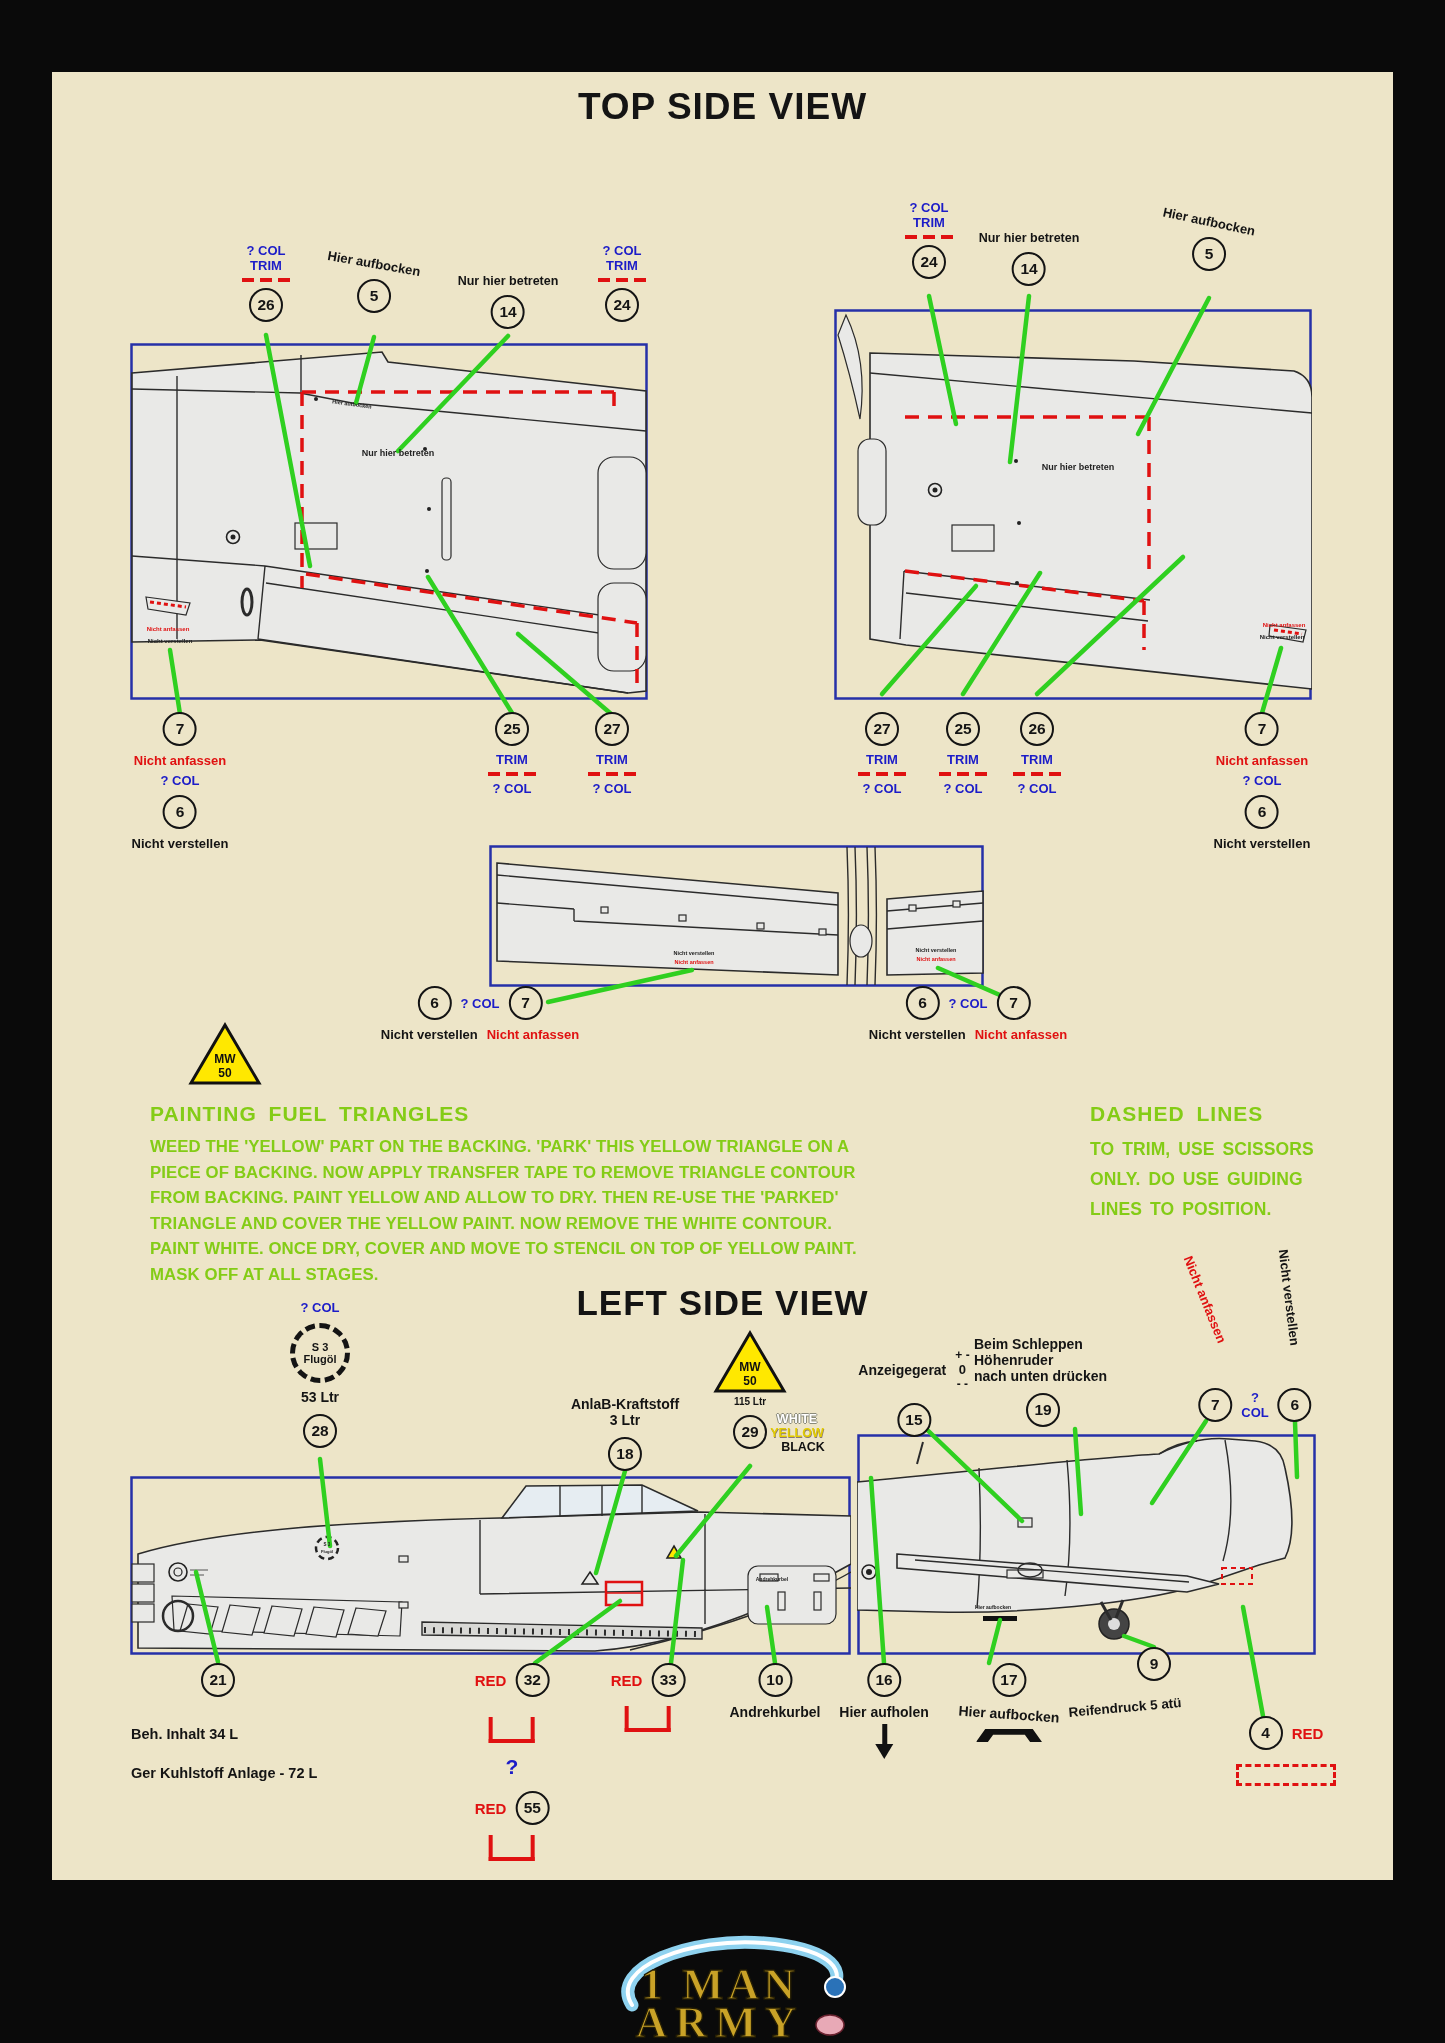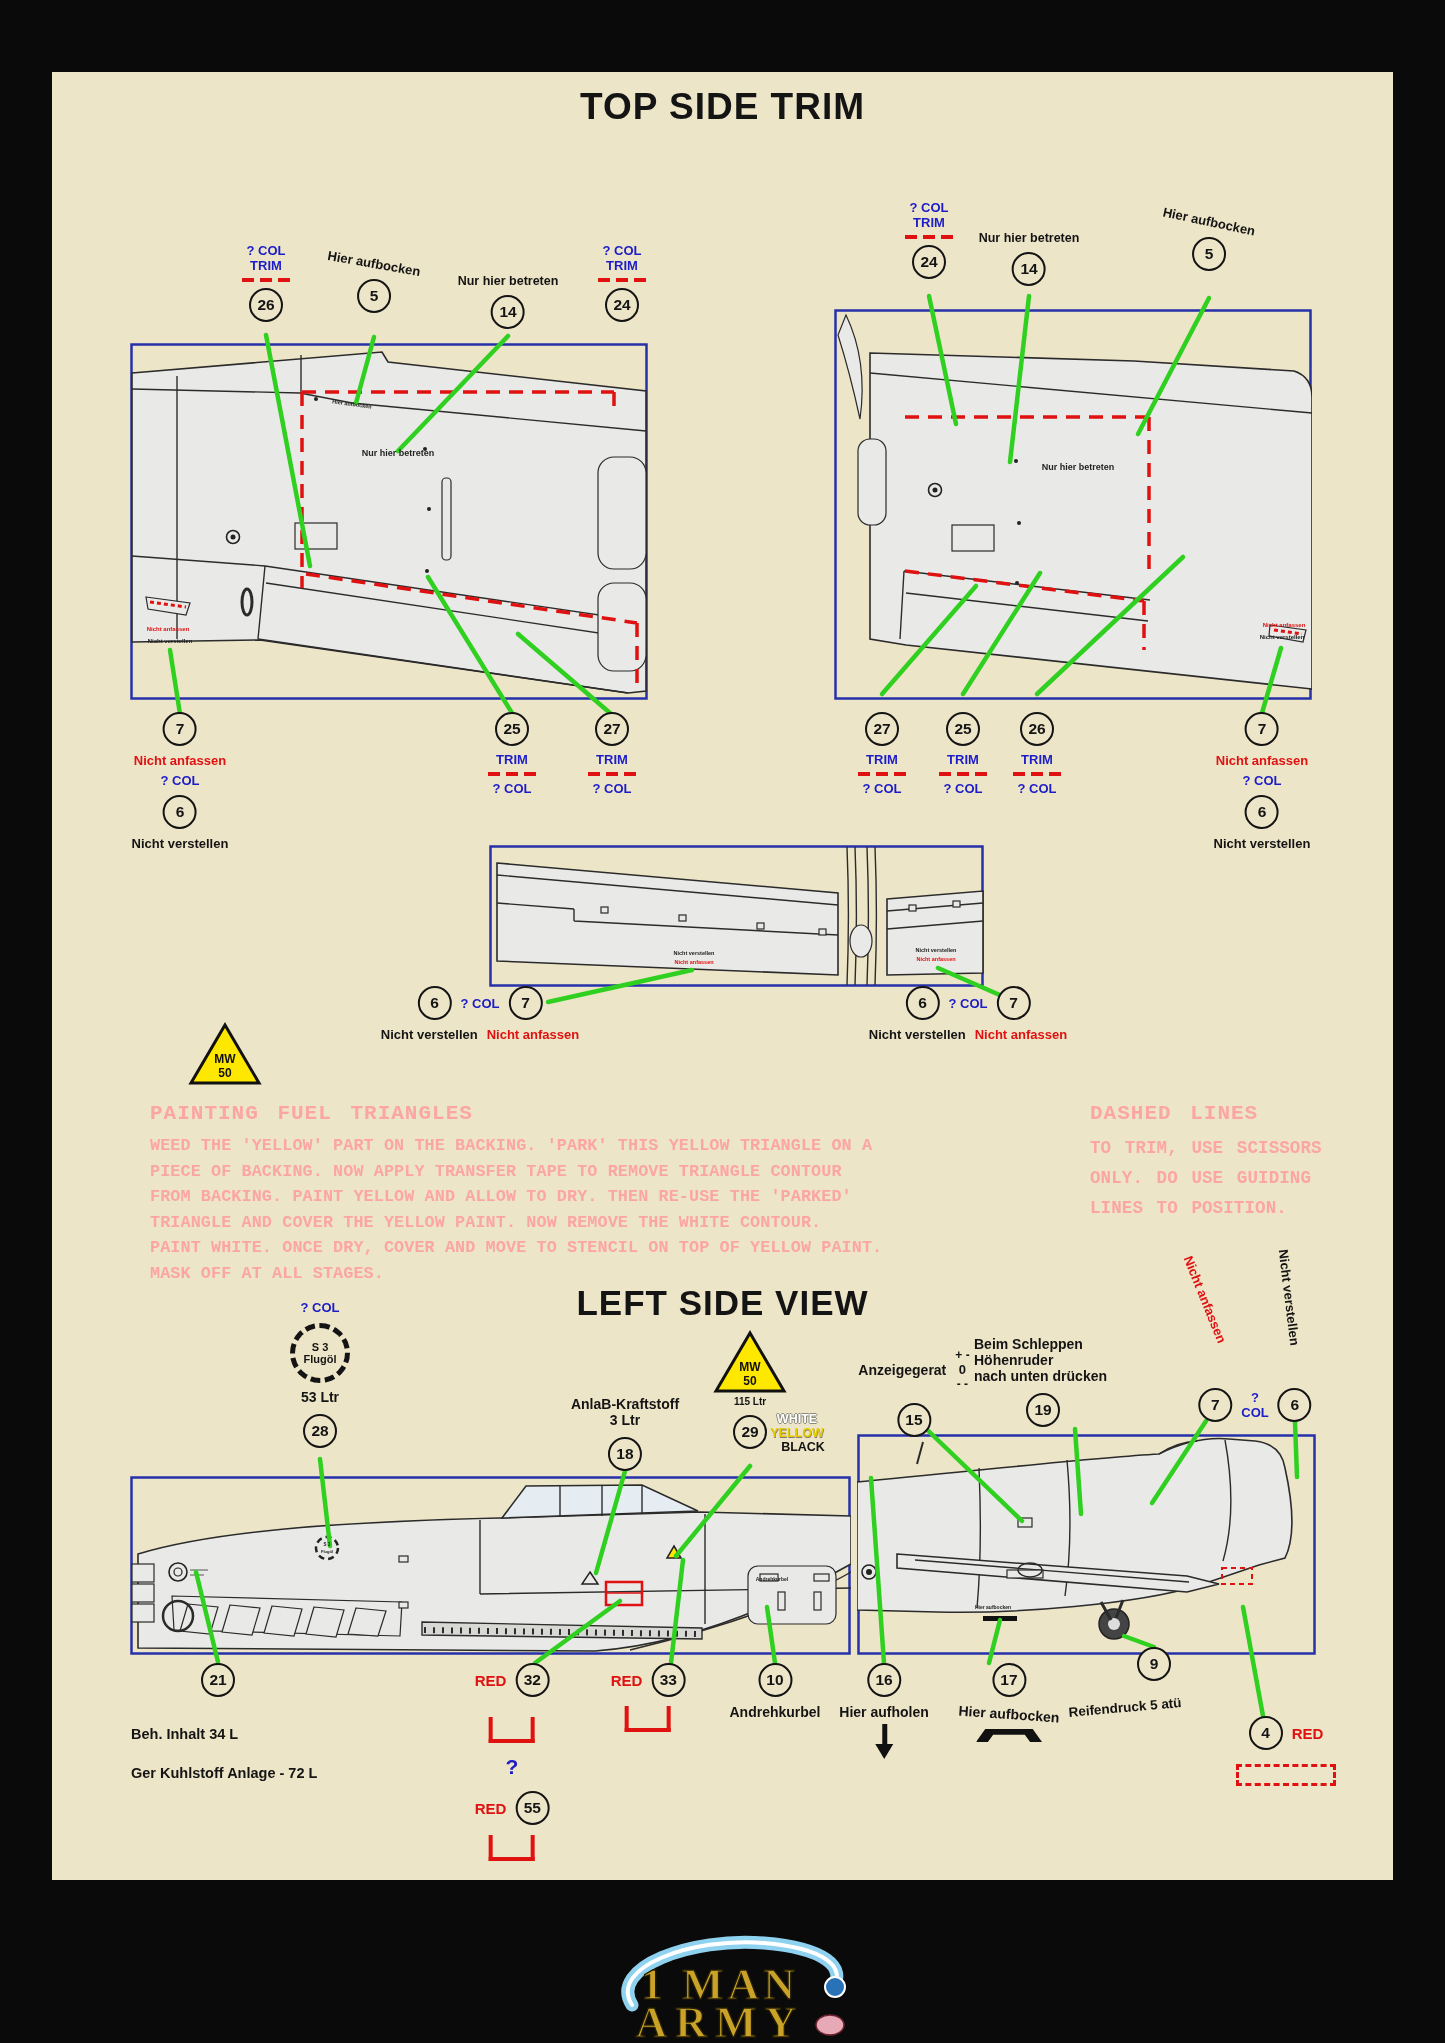--- a/index.html
+++ b/index.html
@@ -39,33 +39,33 @@
   .arrowdn::before{content:"";position:absolute;left:7px;top:0;width:5px;height:22px;background:#111;}
   .arrowdn::after{content:"";position:absolute;left:0;top:20px;border-left:9px solid transparent;border-right:9px solid transparent;border-top:15px solid #111;}
   .jack{width:66px;height:13px;background:#111;
         clip-path:polygon(0 100%,14% 0,86% 0,100% 100%,82% 100%,74% 45%,26% 45%,18% 100%);}
   .flug{width:60px;height:60px;border:5px dashed #141414;border-radius:50%;display:flex;flex-direction:column;
         align-items:center;justify-content:center;box-sizing:border-box;}
   .flug span{font-size:11px;font-weight:700;color:#141414;line-height:12px;}
   .cw-white{color:#fff;text-shadow:1px 0 #8a8a7a,-1px 0 #8a8a7a,0 1px #8a8a7a,0 -1px #8a8a7a;}
   .cw-yellow{color:#E3CC00;text-shadow:0.5px 0.5px #877;}
   .cw-black{color:#111;margin-left:12px;}
-  .instr{position:absolute;z-index:9;color:#fca5a5;font-weight:700;font-family:Liberation Mono, monospace;}
+  .instr{position:absolute;z-index:9;color:#84cc16;font-weight:700;}
   .instr h3{margin:0 0 8px 0;font-size:21px;letter-spacing:1px;word-spacing:5px;}
   .instr div{font-size:16.8px;line-height:25.5px;letter-spacing:0.1px;}
   #dashed-block div{font-size:17.5px;line-height:30px;word-spacing:3px;}
   .tiny{position:absolute;z-index:7;font-weight:700;white-space:nowrap;transform:translateX(-50%);}
 </style>
 </head>
 <body>
 
 <div id="page">
   <div id="panel"></div>
 
-  <div class="title" id="top-title">TOP SIDE TRIM</div>
+  <div class="title" id="top-title">TOP SIDE VIEW</div>
   <div class="title" id="side-title">LEFT SIDE VIEW</div>
 
   <svg class="abs" style="left:130px;top:343px;z-index:2" width="518" height="357" viewBox="0 0 518 357">
     <rect class="bx" x="1.5" y="1.5" width="515" height="354"></rect>
     <path class="wing" d="M2,30 L252,9 L258,19 L516,48 L516,348 L498,350 L130,297 L2,299 Z"></path>
     <path class="ln" d="M2,46 L170,50 L222,60 L516,88"></path>
     <path class="ln" d="M47,33 V296"></path>
     <path class="ln" d="M171,12 V50"></path>
     <path class="ln" d="M135,223 L510,278 M128,296 L498,350 M135,223 L128,296 M136,240 L502,295"></path>
     <path class="ln" d="M2,213 L135,223"></path>

